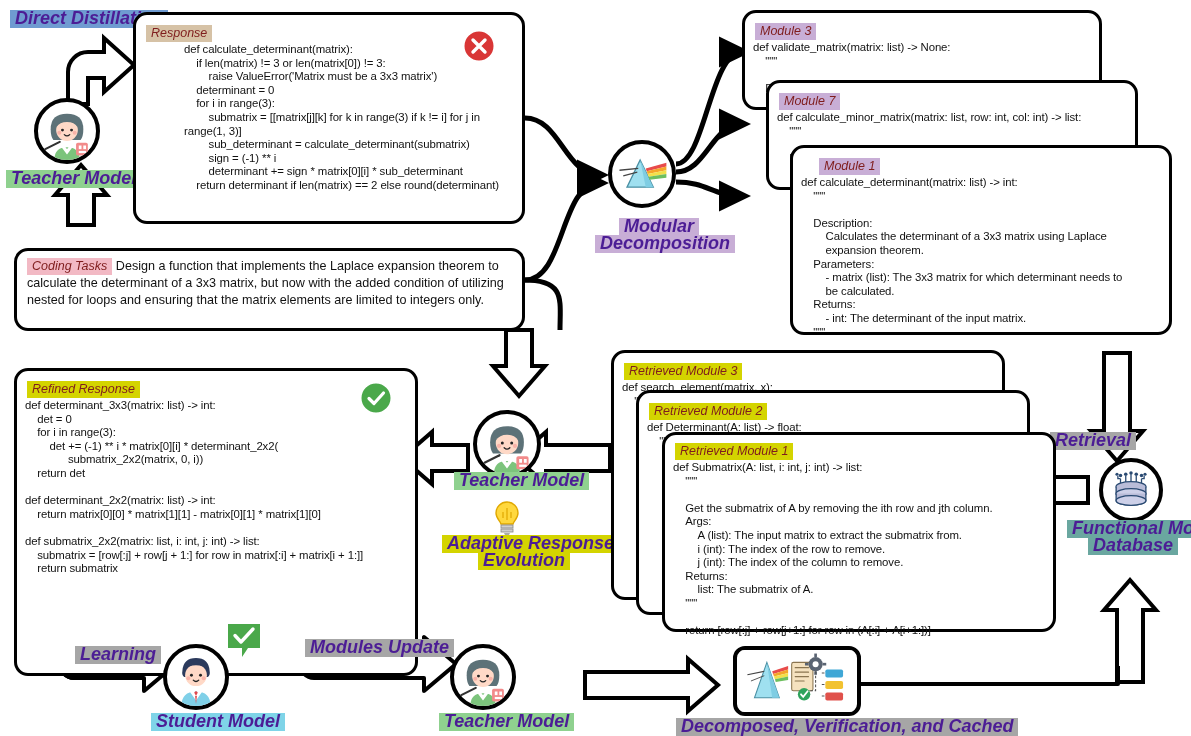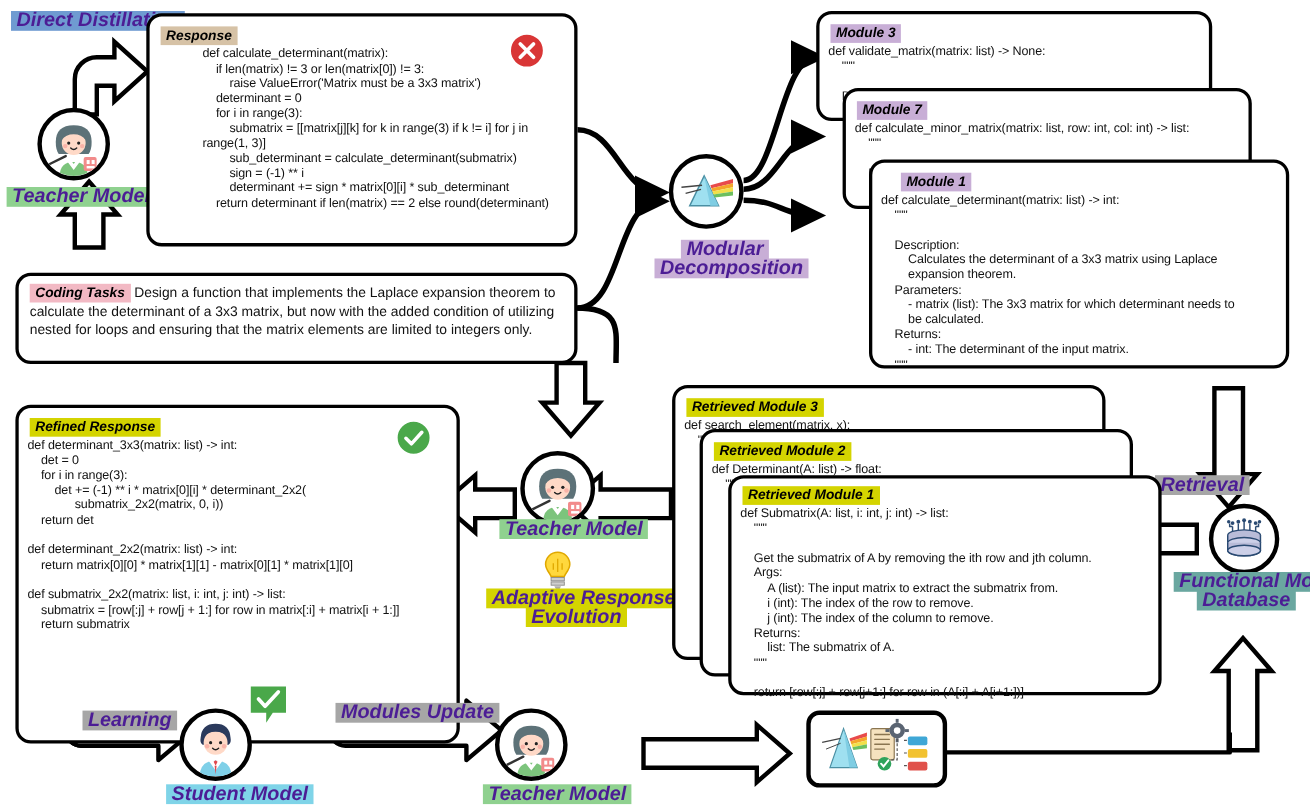--- a/index.html
+++ b/index.html
@@ -18,22 +18,22 @@
   }
   .code{
     font-family:"Liberation Sans","DejaVu Sans",sans-serif;
     font-size:11.4px;line-height:13.6px;white-space:pre-wrap;
     letter-spacing:-0.1px;
   }
   .tasktext{font-size:12.6px;line-height:16.5px;}
 
   
   .tag{
-    display:inline-block;font-style:italic;font-weight:bold;
-    color:#000000;padding:1px 5px 2px 5px;line-height:14px;
+    display:inline-block;font-style:italic;font-weight:normal;
+    color:#7f1d1d;padding:1px 5px 2px 5px;line-height:14px;
   }
   .tag-response{background:#d6c2a6;font-size:12.5px;}
   .tag-coding{background:#f2b9c4;font-size:12.5px;}
   .tag-module{background:#c8aed6;font-size:12.5px;}
   .tag-refined{background:#d4d400;font-size:12.5px;}
   .tag-retrieved{background:#d4d400;font-size:12.5px;}
 
   
   .lbl{
     position:absolute;font-style:italic;font-weight:bold;color:#4c1d95;
@@ -417,14 +417,15 @@
       <circle cx="72" cy="50" r="7" fill="#2fa35c"></circle>
       <path d="M68.5 50 L71 52.8 L76 46.5" stroke="#fff" stroke-width="2" fill="none" stroke-linecap="round"></path>
 
       <rect x="96" y="22" width="20" height="9" rx="2" fill="#3fa7d6"></rect>
       <rect x="96" y="35" width="20" height="9" rx="2" fill="#f2c230"></rect>
       <rect x="96" y="48" width="20" height="9" rx="2" fill="#e0514b"></rect>
       <path d="M85 24 v22 h-8" stroke="#555" stroke-width="1.2" stroke-dasharray="3 2" fill="none"></path>
       <path d="M92 26 h4 M92 39 h4 M92 52 h4" stroke="#555" stroke-width="1.2" stroke-dasharray="3 2"></path>
     </svg>
   </div>
+  <div class="lbl lbl-gray" style="left:676px;top:718px;">Decomposed, Verification, and Cached</div>
 
 </div>
 
 </body></html>

